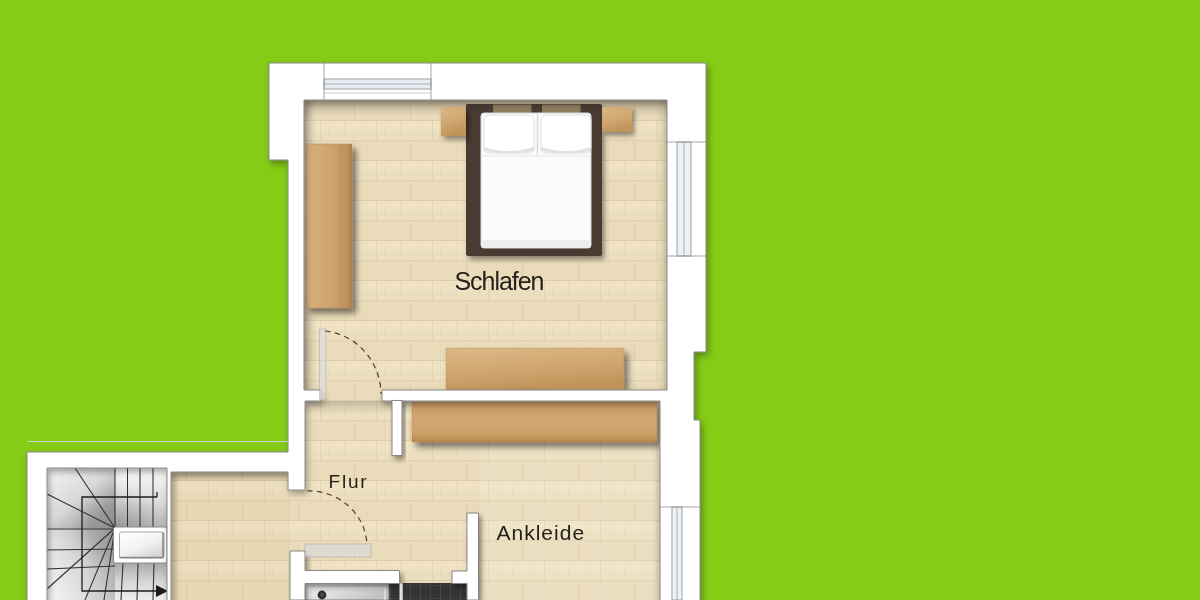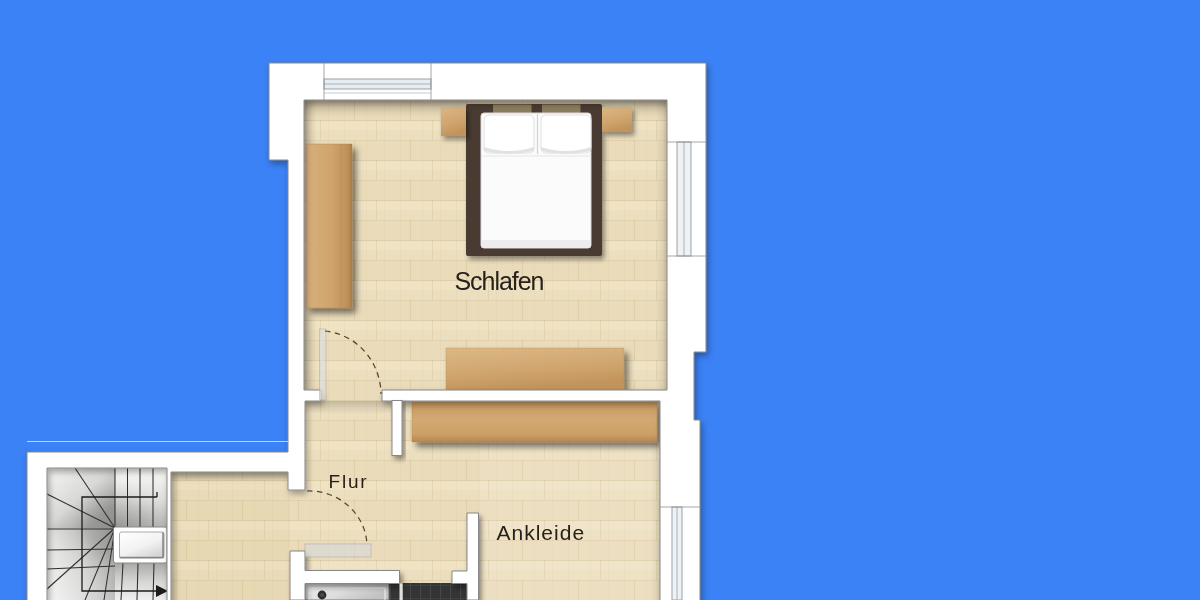--- a/index.html
+++ b/index.html
@@ -1,16 +1,16 @@
 <!DOCTYPE html>
 <html><head>
 <meta charset="utf-8">
 <style>
   html,body{margin:0;padding:0;background:#ffffff;}
-  #stage{position:relative;width:1200px;height:600px;background:#3b82f6;overflow:hidden;
+  #stage{position:relative;width:1200px;height:600px;background:#84cc16;overflow:hidden;
          font-family:"Liberation Sans", sans-serif;}
   svg{position:absolute;left:0;top:0;}
 </style>
 </head>
 <body>
 
 <div id="stage">
 <svg width="1200" height="600" viewBox="0 0 1200 600">
 <defs>
   <pattern id="wood" width="56" height="40" patternUnits="userSpaceOnUse">

